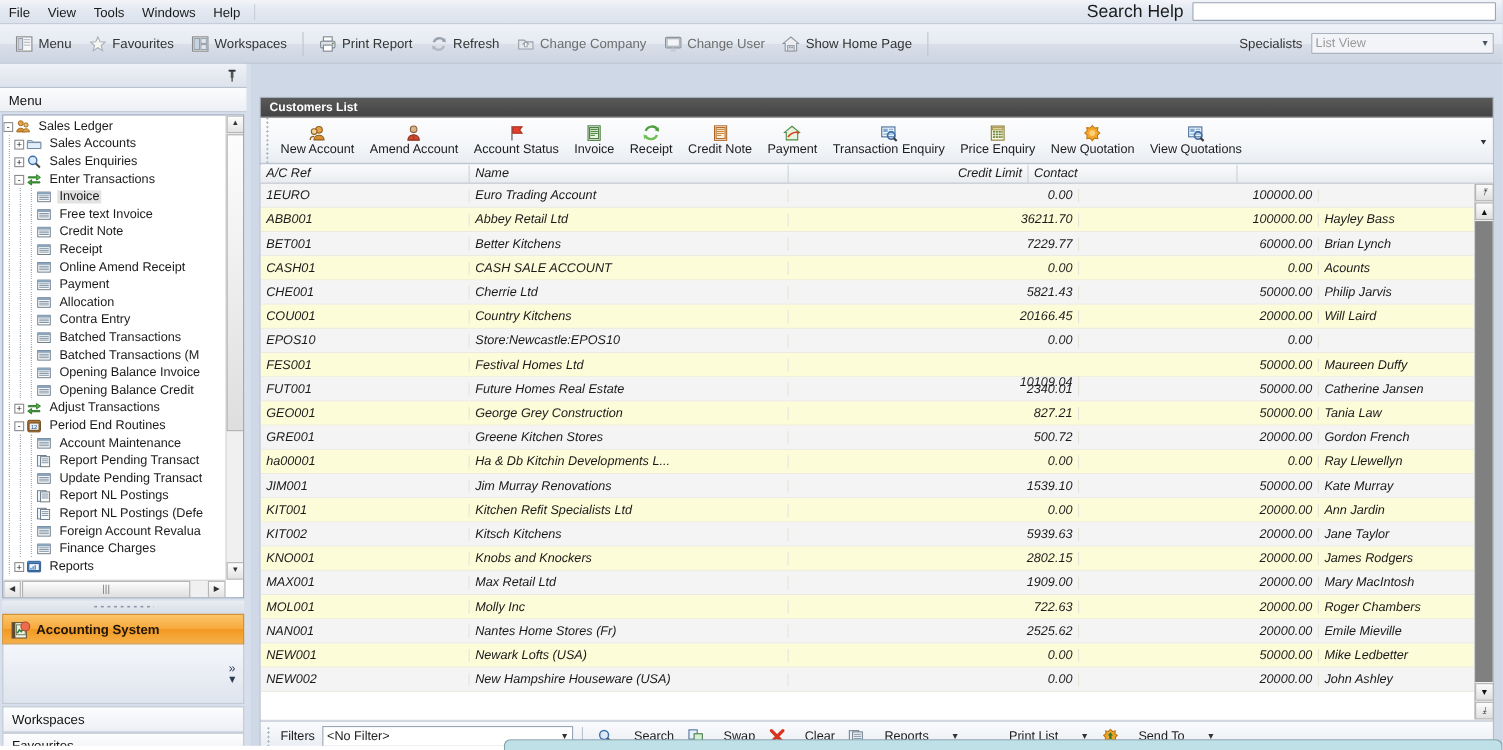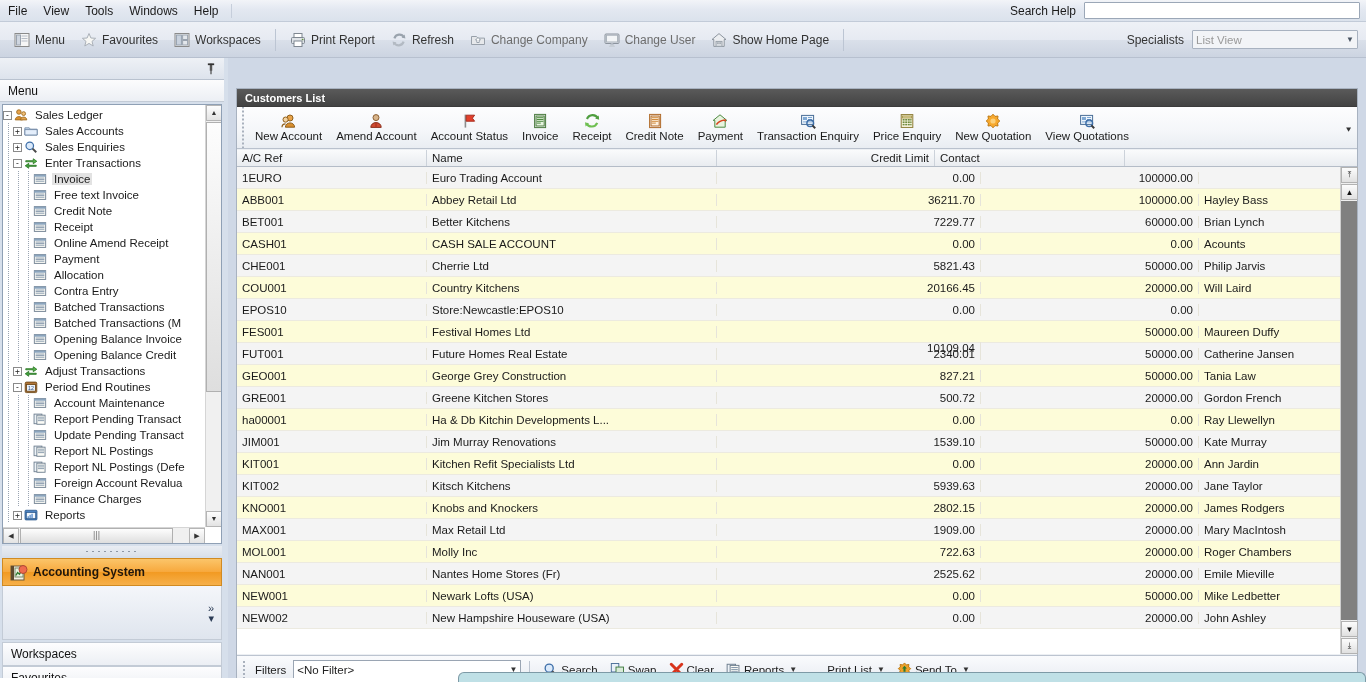--- a/index.html
+++ b/index.html
@@ -19,21 +19,21 @@
     position: absolute; left:0; top:0; width:1366px; height:22px;
     background: linear-gradient(to bottom, #f2f4f8 0%, #e3e8f1 45%, #dbe2ec 100%);
     border-bottom: 1px solid #c2cbd8;
     display: flex; align-items: center;
   }
   .menubar .mi {
     padding: 2px 8px; font-size: 12px; color: #1b1b1b; cursor: default;
   }
   .menubar .sep-v { width:1px; height:14px; background:#c6cedb; margin-left:4px; }
   .menubar .spacer { flex: 1 1 auto; }
-  .search-help-label { font-size:12px; color:#1b1b1b; margin-right:8px; }
+  .search-help-label { font-size:16px; color:#1b1b1b; margin-right:8px; }
   .search-help-input {
     width: 276px; height: 17px; margin-right: 6px;
     background:#fff; border:1px solid #9ba7b7; border-radius:1px;
   }
 
   
   .toolbar {
     position:absolute; left:0; top:22px; width:1366px; height:36px;
     background: linear-gradient(to bottom, #eef1f6 0%, #e6eaf2 50%, #dae0ea 51%, #ccd4e1 100%);
     border-bottom: 1px solid #b7c0cf;
@@ -150,21 +150,21 @@
     gap:1px; padding:2px 6px; border:1px solid transparent; border-radius:2px; cursor:default;
   }
   .cmd .lbl { font-size:11.5px; color:#1b1b1b; white-space:nowrap; }
   .cmd-overflow {
     position:absolute; right:2px; top:50%; transform:translateY(-50%);
     width:13px; height:15px; display:flex; align-items:flex-end; justify-content:center;
     font-size:9px; color:#333;
   }
 
   
-  .grid { position:absolute; left:0; top:61px; right:0; bottom:29px; background:#fff; }
+  .grid { position:absolute; left:0; top:61px; right:0; bottom:29px; background:#fff;font-style:italic; }
   .ghead {
     height:17px; display:flex; background: linear-gradient(to bottom,#fafbfc,#e9ecf0);
     border-bottom:1px solid #b4bcc7; font-size:11.5px; color:#1b1b1b;
   }
   .gh { display:flex; align-items:center; padding:0 5px; border-right:1px solid #ccd2da; overflow:hidden; white-space:nowrap; }
   .gh.r { justify-content:flex-end; }
   .gbody { position:absolute; left:0; top:17px; right:17px; bottom:0; overflow:hidden; }
   .grow { height:22px; display:flex; align-items:center; font-size:11.5px; color:#1a1a1a;
           border-bottom:1px solid #eceae0; }
   .grow.odd  { background:#f4f4f4; }
@@ -185,21 +185,21 @@
     background: linear-gradient(to bottom,#fafbfd,#e7ebf1);
     border-top:1px solid #bcc4d0; display:flex; align-items:center; padding-left:4px; gap:3px;
   }
   .f-grip { width:5px; height:18px; background-image: radial-gradient(circle,#a9b1bd 1px, transparent 1px);
             background-size:4px 4px; background-repeat:repeat-y; background-position:center; margin-right:2px;}
   .f-label { font-size:11.5px; color:#1b1b1b; padding:0 4px; }
   .f-combo { width:228px; height:19px; background:#fff; border:1px solid #9aa5b3;
              display:flex; align-items:center; padding:0 3px; font-size:11.5px; color:#222; }
   .f-combo .arrow { margin-left:auto; font-size:8px; color:#333; }
   .f-sep { width:1px; height:18px; background:#bcc4d0; margin:0 5px; }
-  .f-btn { display:flex; align-items:center; gap:3px; padding:2px 4px; border:1px solid transparent; border-radius:2px; cursor:default; }
+  .f-btn { display:flex; align-items:center; gap:18px; padding:2px 4px; border:1px solid transparent; border-radius:2px; cursor:default; }
   .f-btn .lbl { font-size:11.5px; color:#1b1b1b; }
   .f-btn .caret { font-size:8px; color:#333; margin-left:2px; }
 
   
   .bottomwin {
     position:absolute; left:458px; bottom:0; width:908px; height:10px;
     background:#bfe0e6; border:1px solid #7d9aa6; border-bottom:none;
     border-top-left-radius:6px; border-top-right-radius:6px;
   }
   .deskedge { position:absolute; left:0; bottom:0; width:458px; height:4px; background:#ffffff; }

